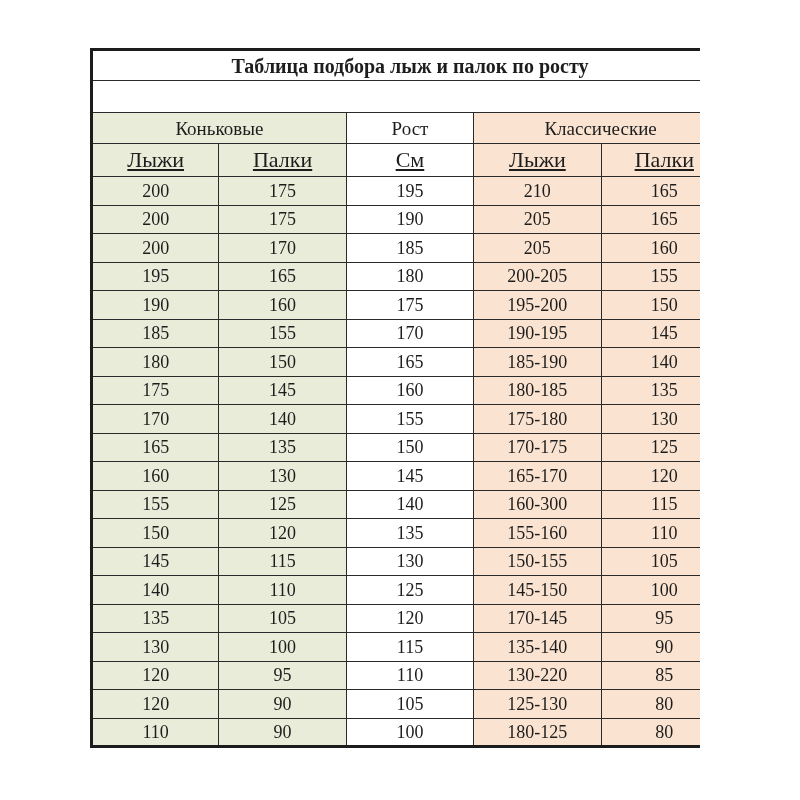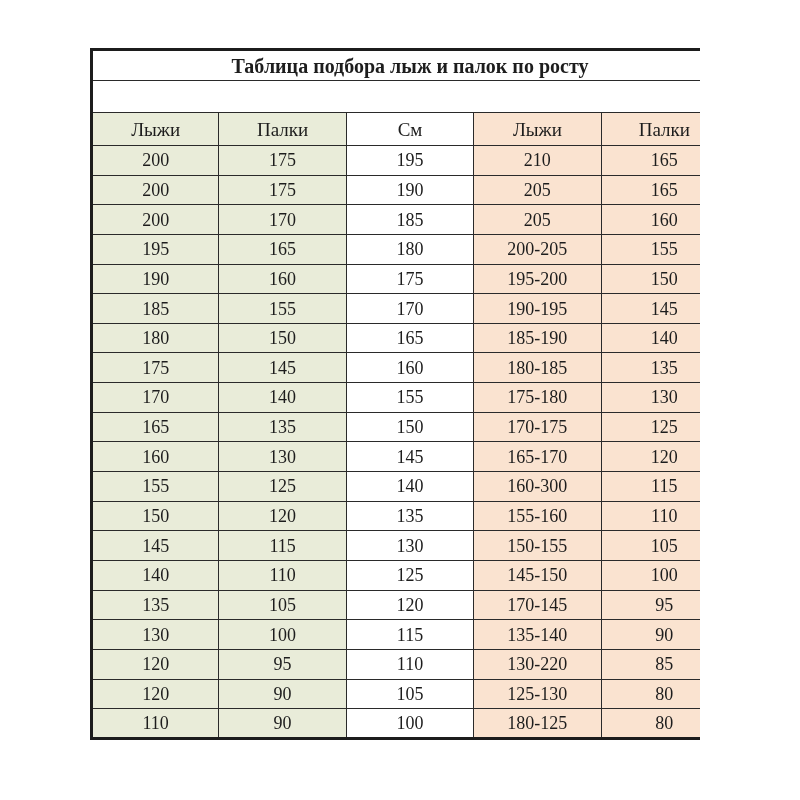--- a/index.html
+++ b/index.html
@@ -45,21 +45,22 @@
   tr.blank-row td {
     height: 31px;
     background: #ffffff;
   }
   tr.group-row td {
     height: 30px;
     font-size: 19px;
   }
   tr.sub-row td {
     height: 32px;
-    font-size: 19px;
+    font-size: 22px;
+    text-decoration: underline;
   }
   tbody.data-rows tr {
     height: 28.5px;
   }
   td.skate  { background: #e9ecd9; }
   td.height { background: #ffffff; }
   td.classic{ background: #fae3d0; }
 </style>
 </head>
 <body>
@@ -73,20 +74,25 @@
         <col style="width:20%">
         <col style="width:20%">
     </colgroup>
     <thead>
       <tr class="title-row">
         <td colspan="5">Таблица подбора лыж и палок по росту</td>
       </tr>
       <tr class="blank-row">
         <td colspan="5"></td>
       </tr>
+      <tr class="group-row">
+        <td colspan="2" class="skate">Коньковые</td>
+        <td class="height">Рост</td>
+        <td colspan="2" class="classic">Классические</td>
+      </tr>
       <tr class="sub-row">
         <td class="skate">Лыжи</td>
         <td class="skate">Палки</td>
         <td class="height">См</td>
         <td class="classic">Лыжи</td>
         <td class="classic">Палки</td>
       </tr>
     </thead>
     <tbody class="data-rows">
         <tr>

